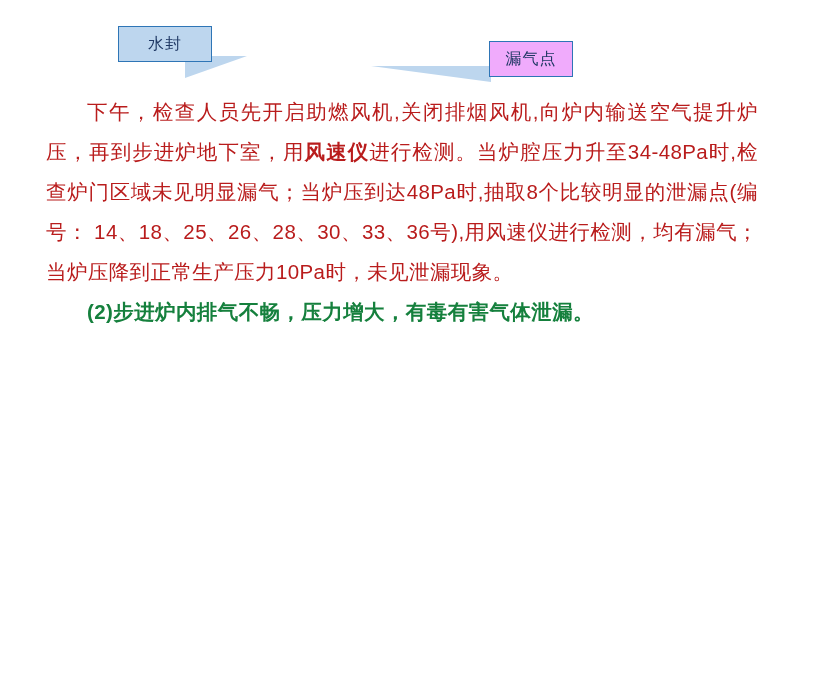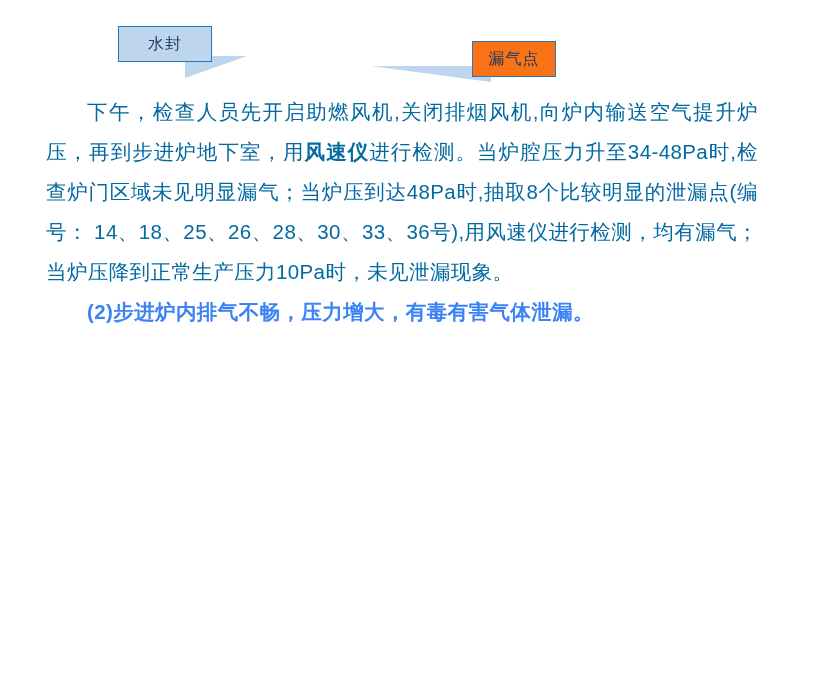--- a/index.html
+++ b/index.html
@@ -56,57 +56,57 @@
   }
   .callout-tail-1::after {
     content: "";
     position: absolute;
     left: -62px;
     top: 0px;
     width: 0;
     height: 0;
   }
   .callout-box-2 {
-    left: 472px;
+    left: 489px;
     top: 41px;
     width: 82px;
     height: 34px;
-    background: #f97316;
+    background: #f0abfc;
     border: 1px solid #2e75b6;
   }
   .callout-tail-2 {
     position: absolute;
     left: 371px;
     top: 66px;
     width: 0;
     height: 0;
     border-right: 120px solid #bdd6ee;
     border-top: 0px solid transparent;
     border-bottom: 16px solid transparent;
   }
 
   
   .doc-body {
     padding: 0 56px 0 46px;
     box-sizing: border-box;
     width: 814px;
   }
   .para {
-    color: #0369a1;
+    color: #b91c1c;
     font-size: 20.5px;
     line-height: 40px;
     letter-spacing: 0.4px;
     text-align: justify;
     text-justify: inter-ideograph;
     margin: 0 0 0 0;
     text-indent: 41px;
   }
   .para.heading {
     font-weight: bold;
-    color: #3b82f6;
+    color: #15803d;
   }
   .bold-inline {
     font-weight: bold;
   }
 </style>
 </head>
 <body>
 
 <div class="page">
 

